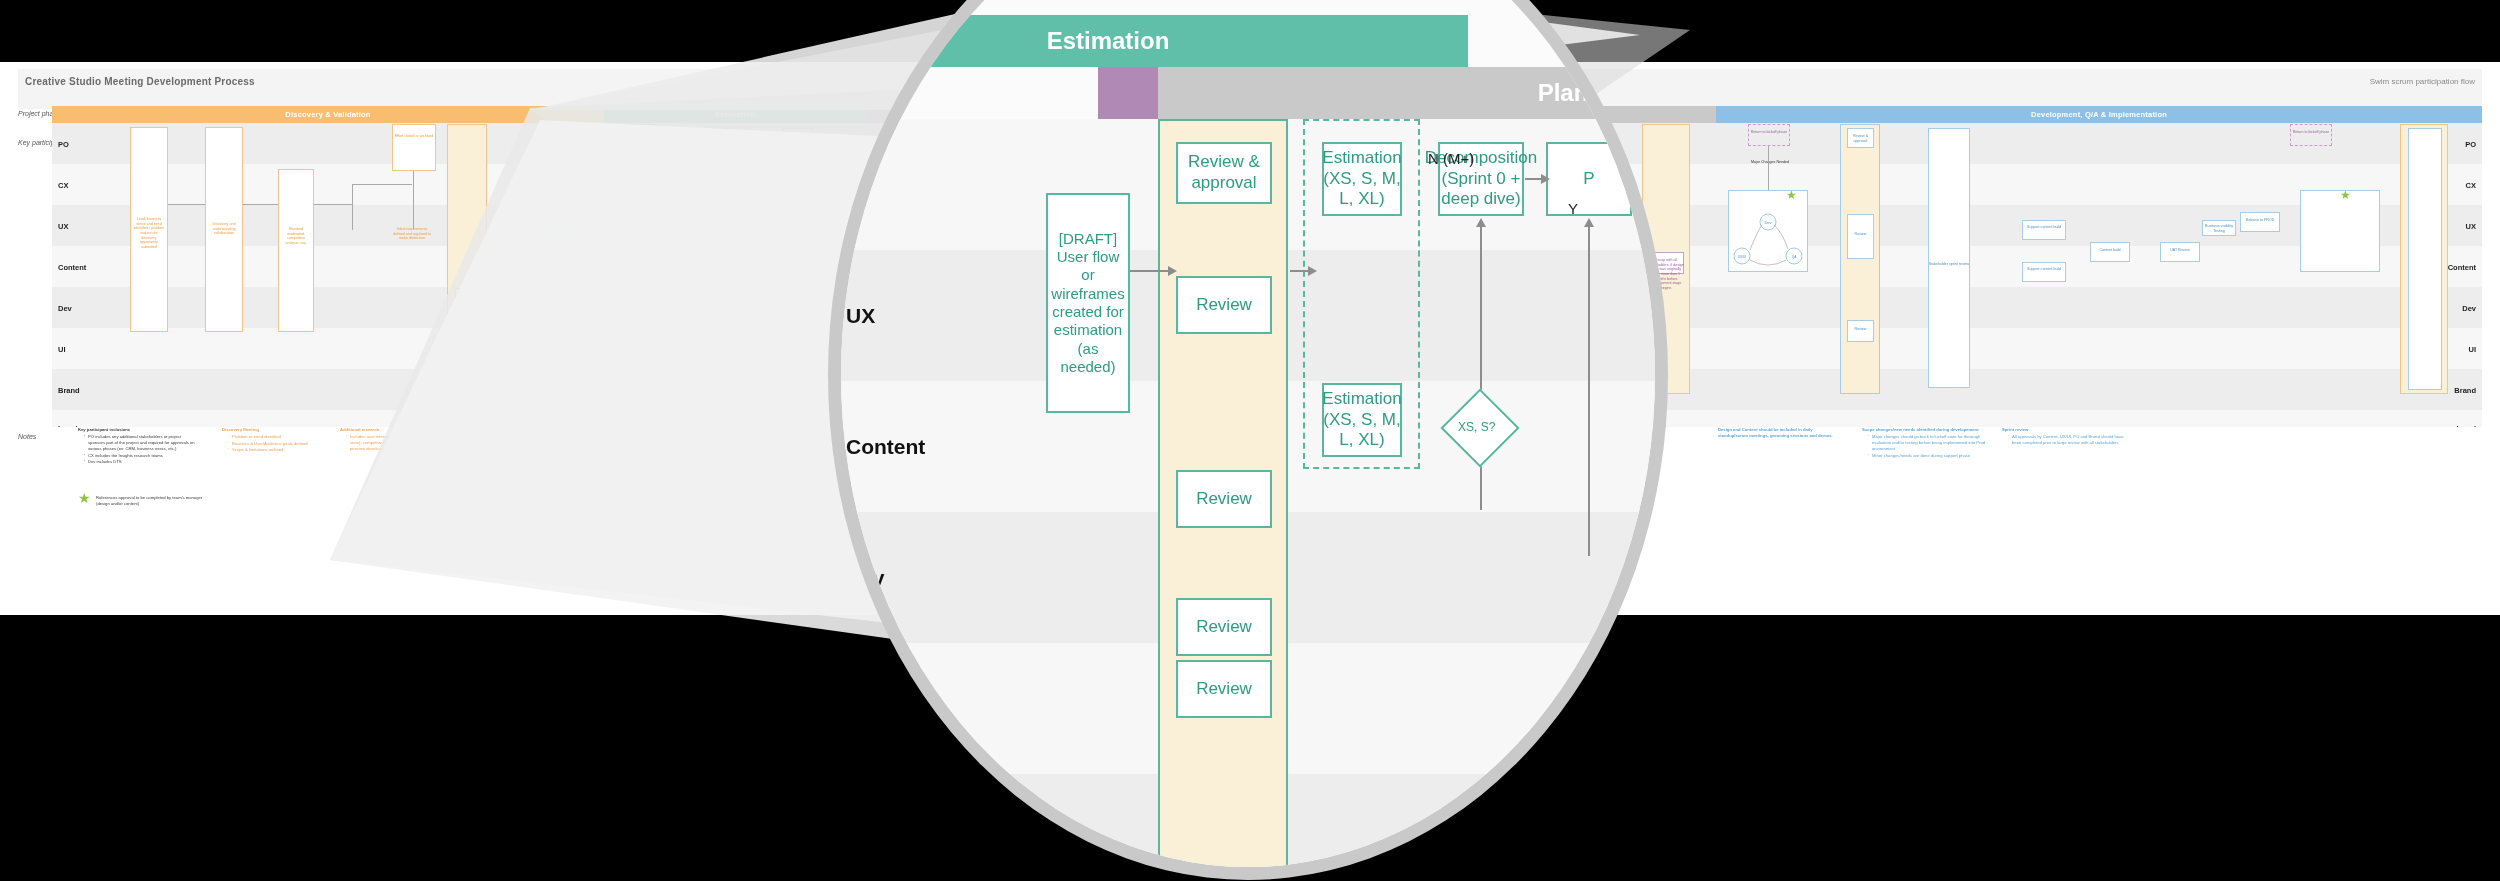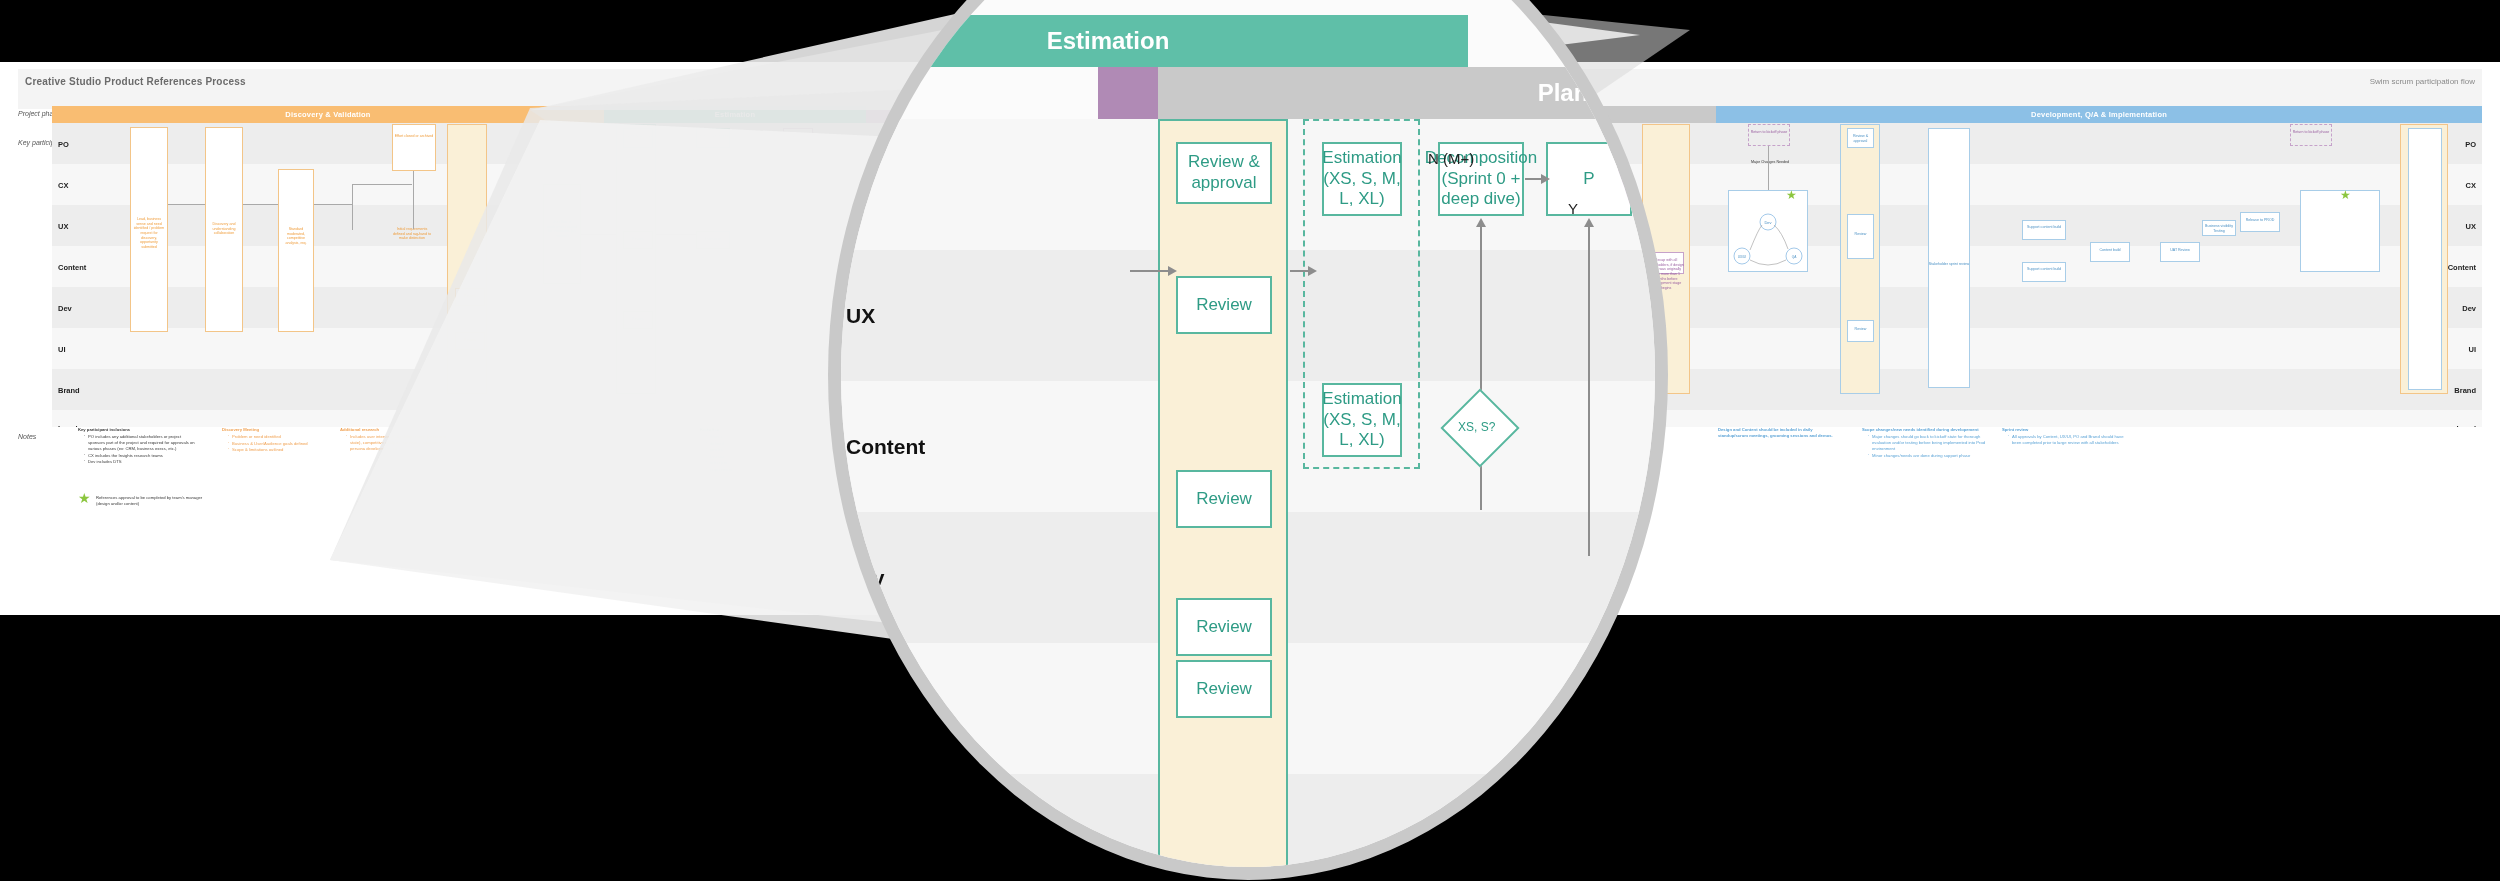--- a/index.html
+++ b/index.html
@@ -161,21 +161,21 @@
     position:absolute; font-size:12px; color:#2e9b85; white-space:nowrap;
   }
   .m-purple-sliver { position:absolute; background:#b08ab5; }
 </style>
 </head>
 <body>
 
 <div id="board">
 
   <div class="doc-header"></div>
-  <div class="doc-title">Creative Studio Product References Process</div>
+  <div class="doc-title">Creative Studio Meeting Development Process</div>
   <div class="doc-subtitle">Swim scrum participation flow</div>
 
   <div class="gutter-label" style="left:18px; top:48px;">Project phase</div>
   <div class="gutter-label" style="left:18px; top:77px;">Key participants</div>
 
   <div class="phase-band">
     <div class="phase" style="left:52px;  width:552px; background:#f9bd72;">Discovery &amp; Validation</div>
     <div class="phase" style="left:604px; width:262px; background:#5fbfa8;">Estimation</div>
     <div class="phase" style="left:866px; width:128px; background:#b08ab5;">Plan</div>
     <div class="phase" style="left:994px; width:722px; background:#c9c9c9;">Kickoff</div>
@@ -417,20 +417,21 @@
 
       <div class="m-dashed" style="left:475px; top:249px; width:117px; height:350px;"></div>
 
       <div class="m-node" style="left:348px; top:272px; width:96px; height:62px;">Review &amp; approval</div>
 
       <div class="m-node" style="left:348px; top:406px; width:96px; height:58px;">Review</div>
       <div class="m-node" style="left:348px; top:600px; width:96px; height:58px;">Review</div>
       <div class="m-node" style="left:348px; top:728px; width:96px; height:58px;">Review</div>
       <div class="m-node" style="left:348px; top:790px; width:96px; height:58px;">Review</div>
 
+      <div class="m-node" style="left:218px; top:323px; width:84px; height:220px; font-size:15px;">[DRAFT] User flow or wireframes created for estimation (as needed)</div>
 
       <div class="m-node" style="left:494px; top:272px; width:80px; height:74px;">Estimation (XS, S, M, L, XL)</div>
       <div class="m-node" style="left:494px; top:513px; width:80px; height:74px;">Estimation (XS, S, M, L, XL)</div>
 
       <div class="m-node" style="left:610px; top:272px; width:86px; height:74px;">Decomposition (Sprint 0 + deep dive)</div>
 
       <div class="m-node" style="left:718px; top:272px; width:86px; height:74px;">P</div>
 
       <div class="m-arrow-h" style="left:697px; top:308px; width:18px;"></div>
       <div class="m-arrowhead-r" style="left:713px; top:304px;"></div>

